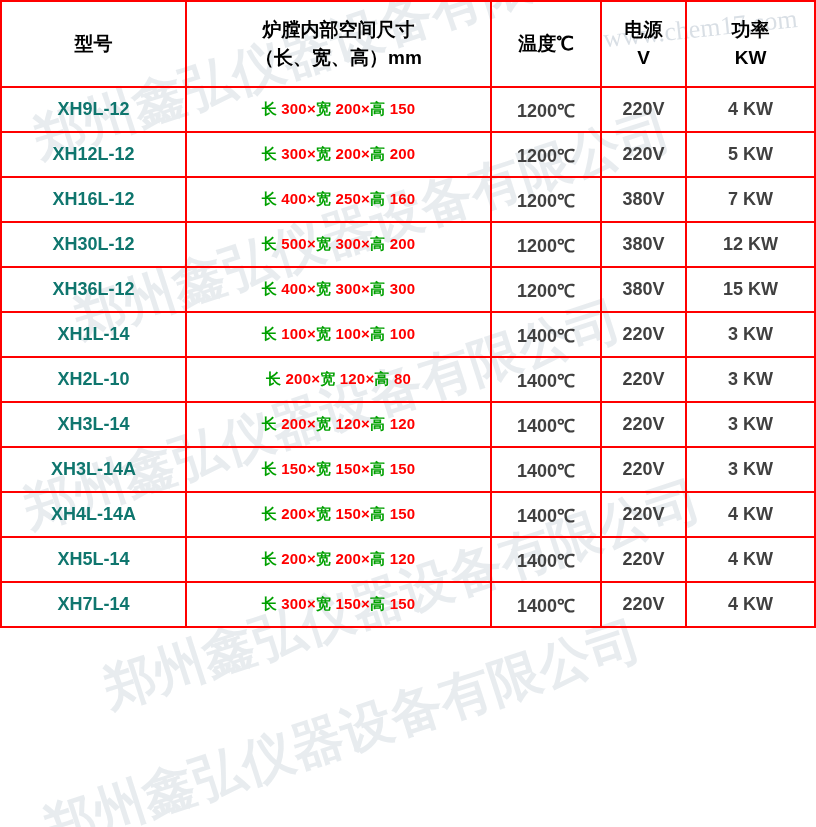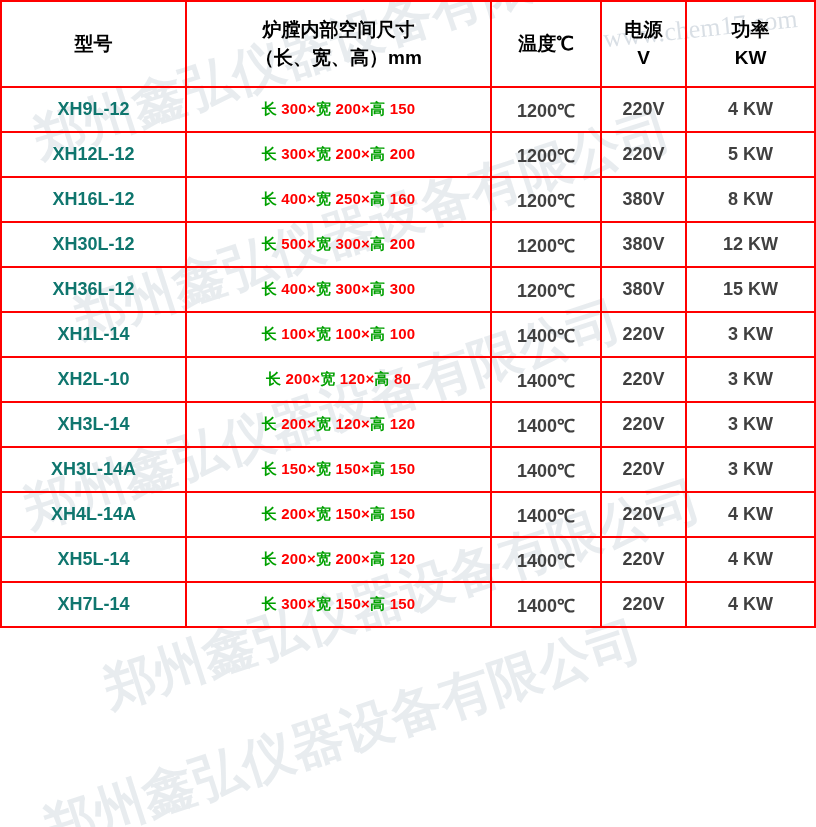--- a/index.html
+++ b/index.html
@@ -163,21 +163,21 @@
           <td class="dims"><span class="cn">长</span> <span class="num">300</span><span class="num">×</span><span class="cn">宽</span> <span class="num">200</span><span class="num">×</span><span class="cn">高</span> <span class="num">200</span></td>
           <td class="temp">1200℃</td>
           <td class="volt">220V</td>
           <td class="power">5 KW</td>
         </tr>
         <tr>
           <td class="model">XH16L-12</td>
           <td class="dims"><span class="cn">长</span> <span class="num">400</span><span class="num">×</span><span class="cn">宽</span> <span class="num">250</span><span class="num">×</span><span class="cn">高</span> <span class="num">160</span></td>
           <td class="temp">1200℃</td>
           <td class="volt">380V</td>
-          <td class="power">8 KW</td>
+          <td class="power">7 KW</td>
         </tr>
         <tr>
           <td class="model">XH30L-12</td>
           <td class="dims"><span class="cn">长</span> <span class="num">500</span><span class="num">×</span><span class="cn">宽</span> <span class="num">300</span><span class="num">×</span><span class="cn">高</span> <span class="num">200</span></td>
           <td class="temp">1200℃</td>
           <td class="volt">380V</td>
           <td class="power">12 KW</td>
         </tr>
         <tr>
           <td class="model">XH36L-12</td>

